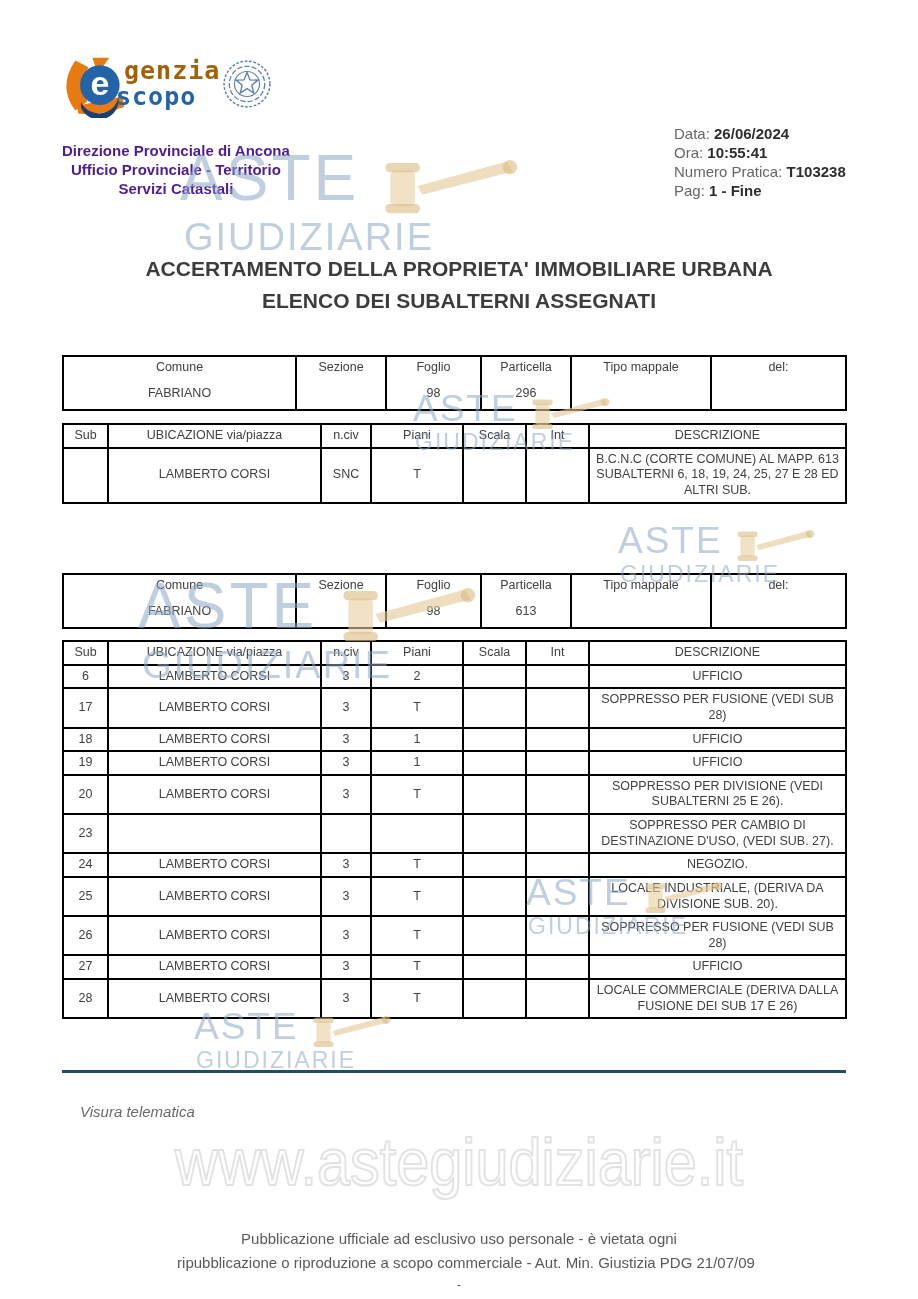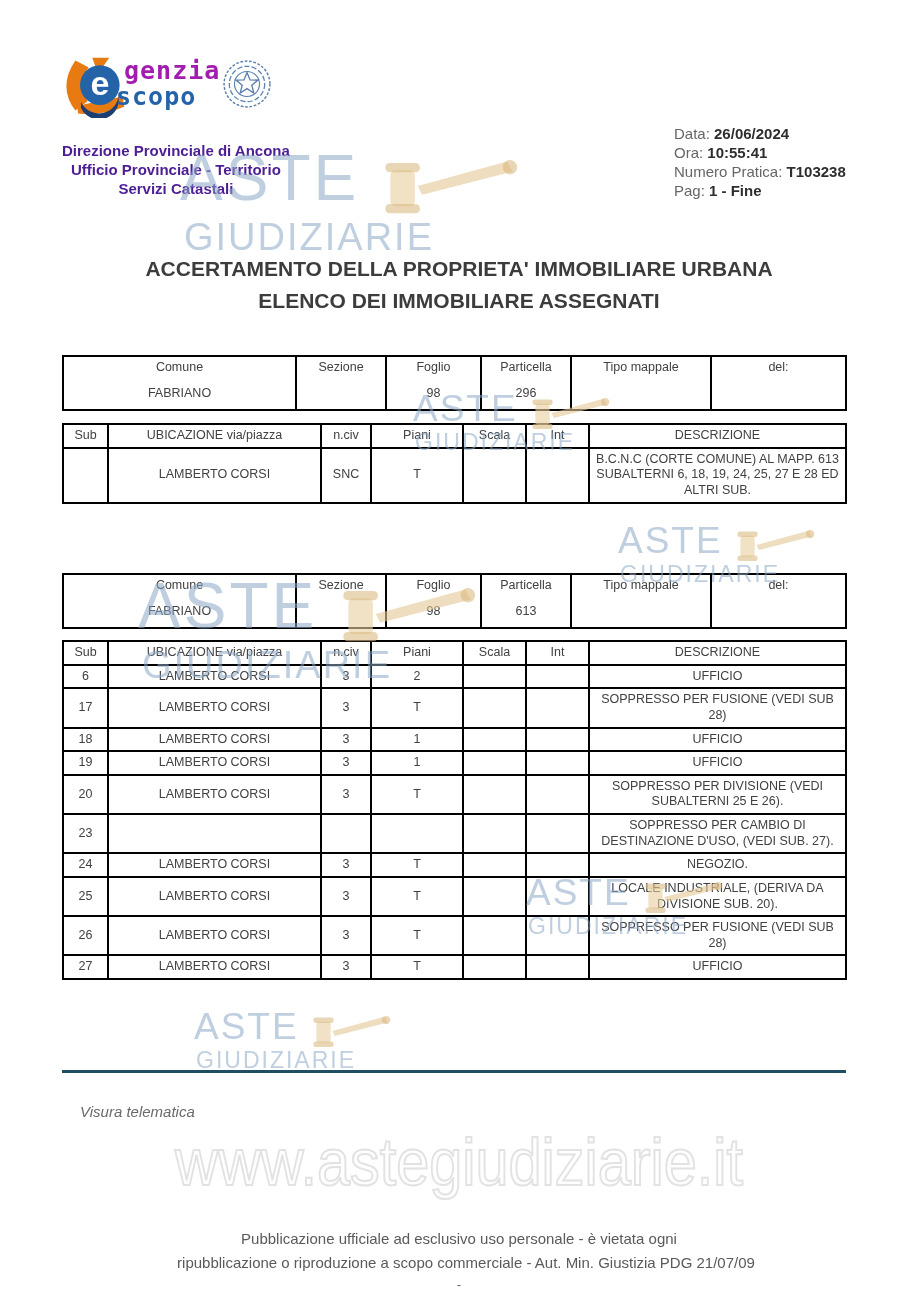--- a/index.html
+++ b/index.html
@@ -4,21 +4,21 @@
 <style>
   html,body{margin:0;padding:0;background:#fff;}
   .page{position:relative;width:918px;height:1299px;background:#fff;overflow:hidden;
         font-family:"Liberation Sans",sans-serif;}
 
   
   .logo{position:absolute;left:64px;top:56px;display:flex;align-items:flex-start;}
   .logo-mark{width:66px;height:62px;}
   .logo-words{margin-left:-6px;margin-top:2px;font-family:"DejaVu Sans Mono",monospace;
               font-weight:bold;font-size:25px;line-height:26px;letter-spacing:1px;}
-  .logo-w1{color:#a21caf;}
+  .logo-w1{color:#a16207;}
   .logo-w2{color:#2563a8;margin-left:-8px;}
   .emblem{position:absolute;left:222px;top:58px;width:50px;height:52px;}
 
   .office{position:absolute;left:62px;top:141px;font-size:15px;font-weight:bold;
           color:#4c1d95;line-height:19px;text-align:center;}
   .meta{position:absolute;left:674px;top:124px;font-size:15px;line-height:19px;color:#666;}
   .meta b{color:#2e2e2e;}
 
   
   .doc-title{position:absolute;left:0;width:918px;text-align:center;
@@ -98,21 +98,21 @@
   </div>
 
   <div class="meta">
     <div><span>Data: </span><b>26/06/2024</b></div>
     <div><span>Ora: </span><b>10:55:41</b></div>
     <div><span>Numero Pratica: </span><b>T103238</b></div>
     <div><span>Pag: </span><b>1 - Fine</b></div>
   </div>
 
   <div class="doc-title l1">ACCERTAMENTO DELLA PROPRIETA' IMMOBILIARE URBANA</div>
-  <div class="doc-title l2">ELENCO DEI IMMOBILIARE ASSEGNATI</div>
+  <div class="doc-title l2">ELENCO DEI SUBALTERNI ASSEGNATI</div>
 
   <table class="tbl t-parcel1 parcel">
     <colgroup>
         <col style="width:233px">
         <col style="width:90px">
         <col style="width:95px">
         <col style="width:90px">
         <col style="width:140px">
         <col style="width:135px">
       </colgroup>
@@ -324,20 +324,29 @@
         </tr>
         <tr>
           <td>27</td>
           <td>LAMBERTO CORSI</td>
           <td>3</td>
           <td>T</td>
           <td></td>
           <td></td>
           <td>UFFICIO</td>
         </tr>
+        <tr>
+          <td>28</td>
+          <td>LAMBERTO CORSI</td>
+          <td>3</td>
+          <td>T</td>
+          <td></td>
+          <td></td>
+          <td>LOCALE COMMERCIALE (DERIVA DALLA FUSIONE DEI SUB 17 E 26)</td>
+        </tr>
       </tbody>
   </table>
 
   <div class="divider"></div>
   <div class="visura">Visura telematica</div>
 
   <div class="footer-line f1">Pubblicazione ufficiale ad esclusivo uso personale - è vietata ogni</div>
   <div class="footer-line f2">ripubblicazione o riproduzione a scopo commerciale - Aut. Min. Giustizia PDG 21/07/09</div>
   <div class="footer-line f3">-</div>
 

